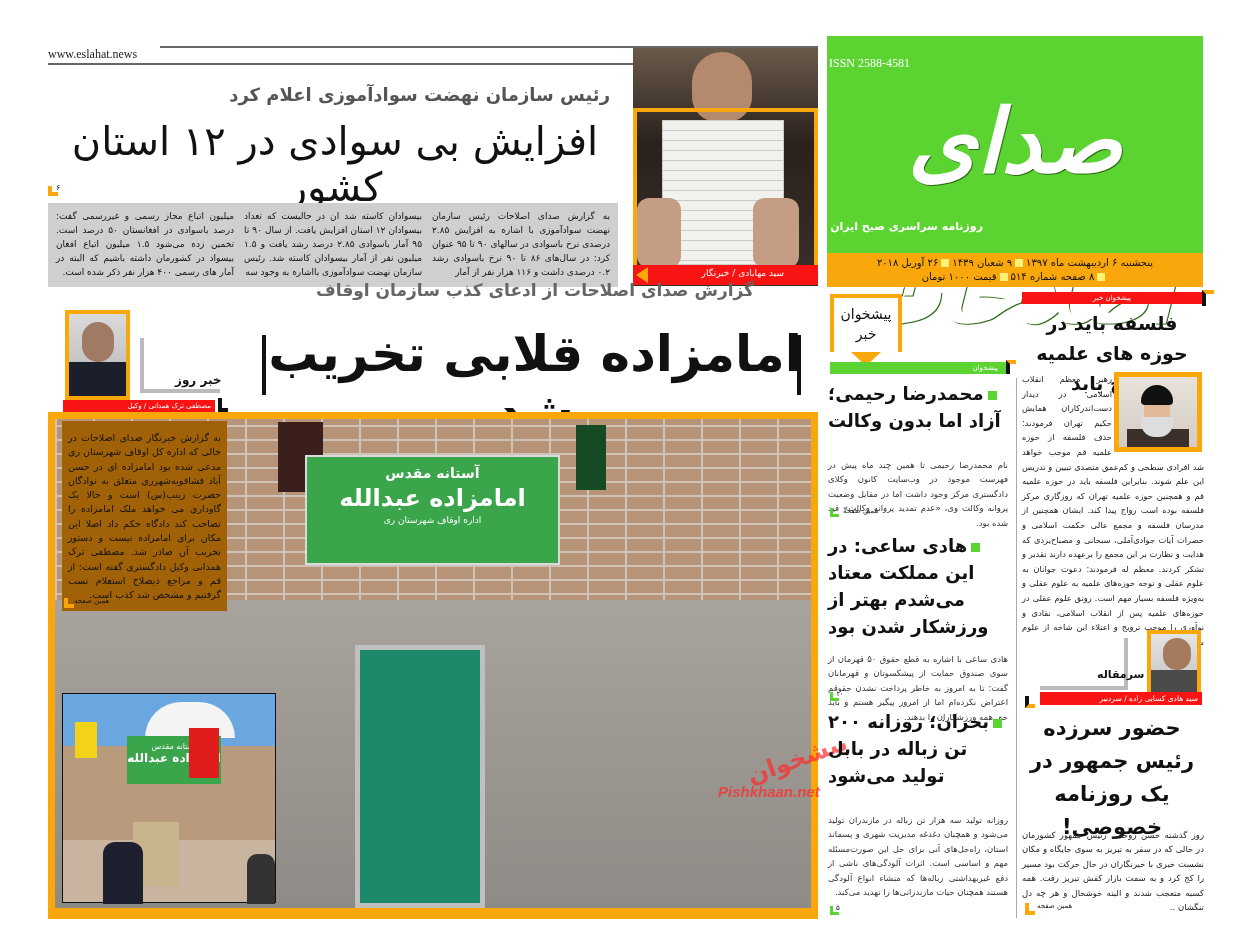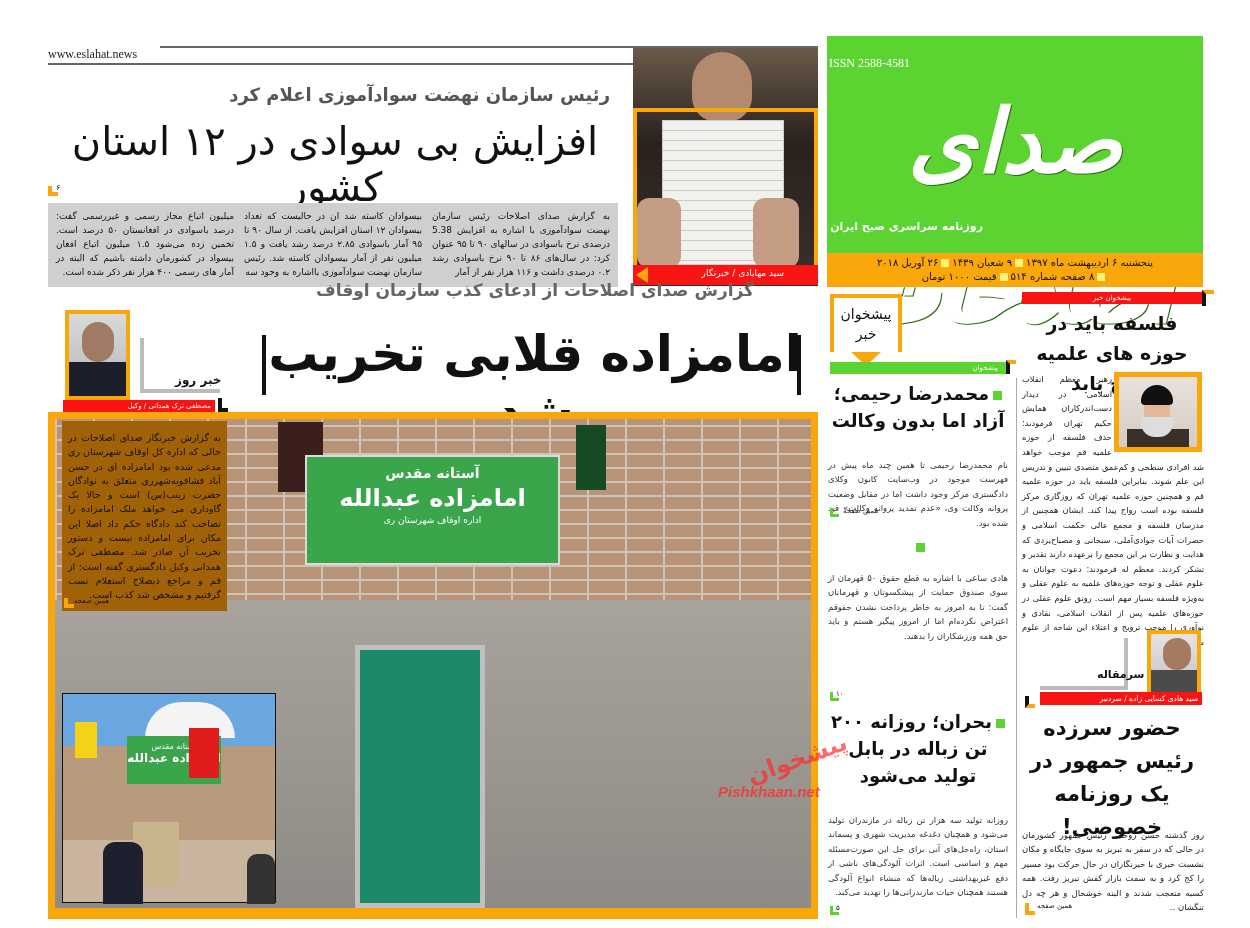--- a/index.html
+++ b/index.html
@@ -59,21 +59,21 @@
 #lead2 p{font-size:9.5px;line-height:14.3px;direction:rtl;text-align:justify}
 .more{font-size:7px;direction:rtl}
 
 #wm1{left:745px;top:745px;font-size:24px;color:#ff2b2b;opacity:.7;font-weight:bold;transform:rotate(-20deg);direction:rtl}
 #wm2{left:718px;top:783px;font-size:15px;color:#ff2b2b;opacity:.75;font-weight:bold;font-style:italic;font-family:"Liberation Sans",sans-serif}
 
 #pk-box{left:830px;top:294px;width:72px;height:58px;border:4px solid #f9a70a;border-bottom:none;background:#fff;text-align:center;font-size:14px;line-height:20px;direction:rtl;padding-top:6px}
 #pk-bar{left:830px;top:362px;width:176px;height:12px;background:#5bd432;color:#fff;font-size:7px;direction:rtl;text-align:right;padding-right:8px;line-height:12px}
 #pk-tri{left:851px;top:352px;width:0;height:0;border-left:15px solid transparent;border-right:15px solid transparent;border-top:14px solid #f9a70a}
 .gcol-rule{width:1px;background:#aaa}
-.g-title{font-size:18px;font-weight:bold;direction:rtl;text-align:center;line-height:27px}
+.g-title{font-size:18px;font-weight:bold;direction:rtl;text-align:left;line-height:27px}
 .g-body{font-size:8.5px;line-height:14.4px;direction:rtl;text-align:justify;color:#333}
 .gsq{display:inline-block;width:9px;height:9px;background:#5bd432;margin-left:4px;vertical-align:middle}
 .gcorner{width:9px;height:9px;border-left:3px solid #5bd432;border-bottom:3px solid #5bd432}
 
 #rc-bar{left:1022px;top:292px;width:180px;height:12px;background:#f91414;color:#fff;font-size:7px;text-align:center;line-height:12px;direction:rtl}
 .r-title{font-size:19px;font-weight:bold;direction:rtl;text-align:center;line-height:30px}
 #leader-photo{left:1114px;top:372px;width:88px;height:80px;background:#f9a70a;padding:5px}
 #leader-inner{width:100%;height:100%;background:linear-gradient(#e8e2dc,#d4ccc2);position:relative;overflow:hidden}
 #leader-turban{left:22px;top:8px;width:32px;height:20px;background:#111;border-radius:16px 16px 4px 4px}
 #leader-face{left:25px;top:26px;width:26px;height:22px;background:#e2b899}
@@ -104,21 +104,21 @@
 </div>
 
 <div id="site-url" class="abs">www.eslahat.news</div>
 <div class="abs hr" style="left:160px;top:46px;width:658px"></div>
 <div class="abs hr" style="left:48px;top:63px;width:770px"></div>
 <div id="kicker1" class="abs">رئیس سازمان نهضت سوادآموزی اعلام کرد</div>
 <div id="headline1" class="abs">افزایش بی سوادی در ۱۲ استان کشور</div>
 <div class="abs corner" style="left:48px;top:186px"></div>
 <div class="abs" style="left:56px;top:183px;font-size:8px">۶</div>
 <div id="lead-box" class="abs">
-  <p>به گزارش صدای اصلاحات رئیس سازمان نهضت سوادآموزی با اشاره به افزایش 5.38 درصدی نرخ باسوادی در سالهای ۹۰ تا ۹۵ عنوان کرد: در سال‌های ۸۶ تا ۹۰ نرخ باسوادی رشد ۰.۲ درصدی داشت و ۱۱۶ هزار نفر از آمار</p>
+  <p>به گزارش صدای اصلاحات رئیس سازمان نهضت سوادآموزی با اشاره به افزایش ۲.۸۵ درصدی نرخ باسوادی در سالهای ۹۰ تا ۹۵ عنوان کرد: در سال‌های ۸۶ تا ۹۰ نرخ باسوادی رشد ۰.۲ درصدی داشت و ۱۱۶ هزار نفر از آمار</p>
   <p>بیسوادان کاسته شد ان در حالیست که تعداد بیسوادان ۱۲ استان افزایش یافت. از سال ۹۰ تا ۹۵ آمار باسوادی ۲.۸۵ درصد رشد یافت و ۱.۵ میلیون نفر از آمار بیسوادان کاسته شد. رئیس سازمان نهضت سوادآموزی بااشاره به وجود سه</p>
   <p>میلیون اتباع مجاز رسمی و غیررسمی گفت: درصد باسوادی در افغانستان ۵۰ درصد است. تخمین زده می‌شود ۱.۵ میلیون اتباع افغان بیسواد در کشورمان داشته باشیم که البته در آمار های رسمی ۴۰۰ هزار نفر ذکر شده است.</p>
 </div>
 
 <div id="photo-woman" class="abs"></div>
 <div id="face" class="abs"></div>
 <div id="paper" class="abs"></div>
 <div id="hand-l" class="abs"></div>
 <div id="hand-r" class="abs"></div>
 <div id="woman-frame" class="abs"></div>
@@ -181,21 +181,21 @@
 <div class="abs gcol-rule" style="left:1016px;top:378px;height:540px"></div>
 
 <div class="abs" style="left:828px;top:380px;width:180px">
   <div class="g-title"><span class="gsq"></span><span>محمدرضا رحیمی؛ آزاد اما بدون وکالت</span></div>
   <div class="g-body" style="margin-top:24px">نام محمدرضا رحیمی تا همین چند ماه پیش در فهرست موجود در وب‌سایت کانون وکلای دادگستری مرکز وجود داشت اما در مقابل وضعیت پروانه وکالت وی، «عدم تمدید پروانه وکالت» قید شده بود.</div>
 </div>
 <div class="abs gcorner" style="left:830px;top:508px"></div>
 <div class="abs more" style="left:843px;top:507px">همین صفحه</div>
 
 <div class="abs" style="left:828px;top:532px;width:180px">
-  <div class="g-title"><span class="gsq"></span></div>
+  <div class="g-title"><span class="gsq"></span><span>هادی ساعی: در این مملکت معتاد می‌شدم بهتر از ورزشکار شدن بود</span></div>
   <div class="g-body" style="margin-top:12px">هادی ساعی با اشاره به قطع حقوق ۵۰ قهرمان از سوی صندوق حمایت از پیشکسوتان و قهرمانان گفت: تا به امروز به خاطر پرداخت نشدن حقوقم اعتراض نکرده‌ام اما از امروز پیگیر هستم و باید حق همه ورزشکاران را بدهند.</div>
 </div>
 <div class="abs gcorner" style="left:830px;top:692px"></div>
 <div class="abs more" style="left:836px;top:690px">۱۰</div>
 
 <div class="abs" style="left:828px;top:708px;width:180px">
   <div class="g-title"><span class="gsq"></span><span>بحران؛ روزانه ۲۰۰ تن زباله در بابل تولید می‌شود</span></div>
   <div class="g-body" style="margin-top:24px">روزانه تولید سه هزار تن زباله در مازندران تولید می‌شود و همچنان دغدغه مدیریت شهری و پسماند استان، راه‌حل‌های آنی برای حل این صورت‌مسئله مهم و اساسی است. اثرات آلودگی‌های ناشی از دفع غیربهداشتی زباله‌ها که منشاء انواع آلودگی هستند همچنان حیات مازندرانی‌ها را تهدید می‌کند.</div>
 </div>
 <div class="abs gcorner" style="left:830px;top:906px"></div>

